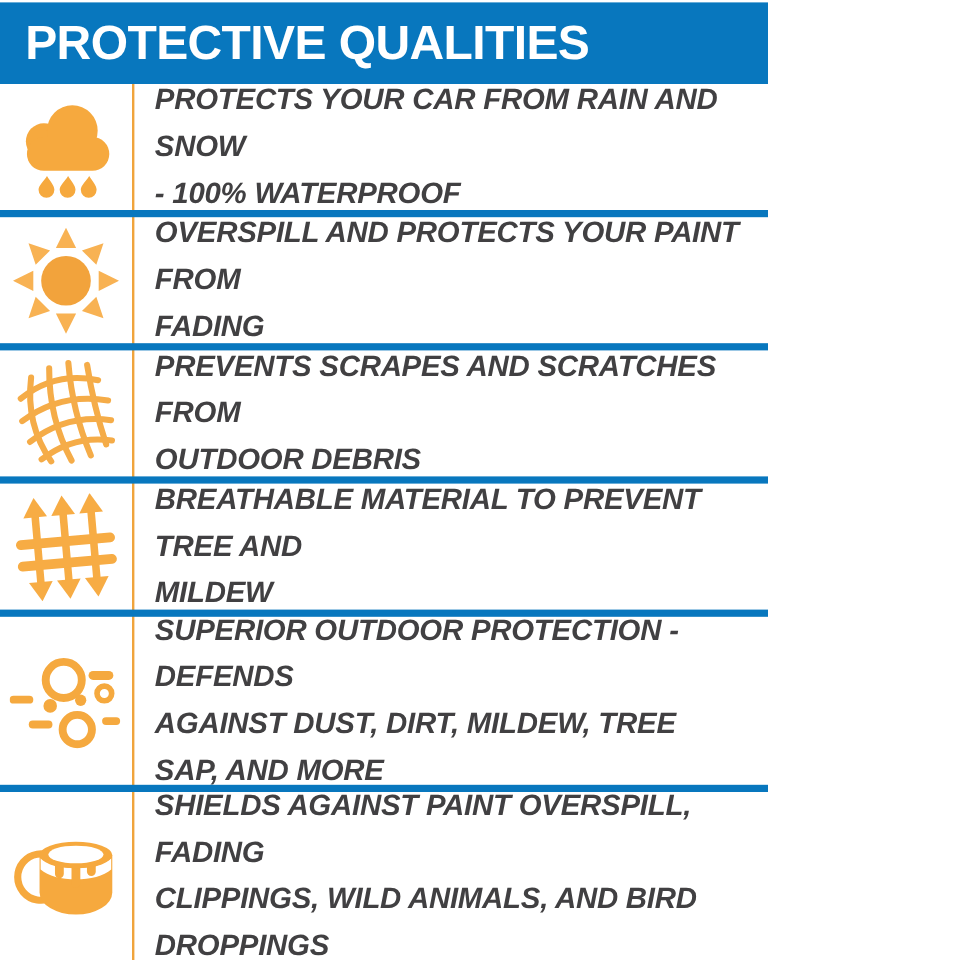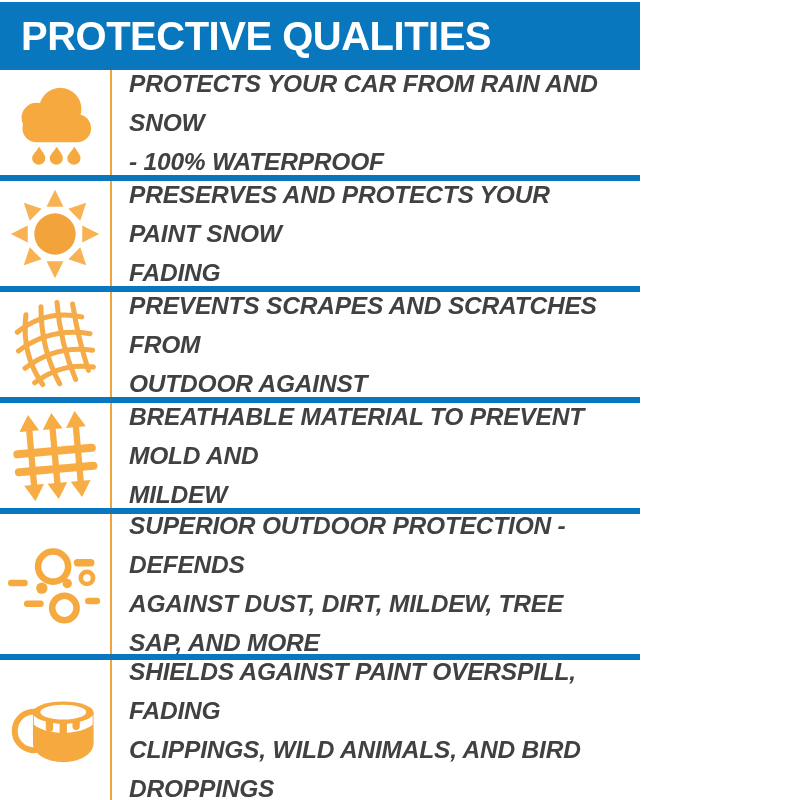--- a/index.html
+++ b/index.html
@@ -130,21 +130,21 @@
               <path d="M50,3 L59,21 L41,21 Z"></path>
               <path d="M50,97 L59,79 L41,79 Z"></path>
               <path d="M97,50 L79,59 L79,41 Z"></path>
               <path d="M3,50 L21,59 L21,41 Z"></path>
             </g>
             <circle cx="50" cy="50" r="22" fill="#F2A33C"></circle>
           </g>
         </svg>
       </div>
       <div class="text-cell">
-        <p>PRESERVES AND PROTECTS YOUR PAINT SNOW
+        <p>OVERSPILL AND PROTECTS YOUR PAINT FROM
 FADING</p>
       </div>
     </div>
     <div class="divider"></div>
 
     <div class="row">
       <div class="icon-cell">
         <svg width="92" height="92" viewBox="0 0 100 100">
           <g transform="rotate(-15 50 50)" stroke="#F5AC48" stroke-width="5.5" stroke-linecap="round" fill="none">
             <path d="M14,26 Q50,10 86,28"></path>
@@ -153,21 +153,21 @@
             <path d="M18,84 Q52,70 84,84"></path>
             <path d="M28,10 Q12,50 26,88"></path>
             <path d="M46,6 Q34,50 44,92"></path>
             <path d="M64,6 Q56,50 62,92"></path>
             <path d="M80,12 Q76,50 78,86"></path>
           </g>
         </svg>
       </div>
       <div class="text-cell">
         <p>PREVENTS SCRAPES AND SCRATCHES FROM
-OUTDOOR AGAINST</p>
+OUTDOOR DEBRIS</p>
       </div>
     </div>
     <div class="divider"></div>
 
     <div class="row">
       <div class="icon-cell">
         <svg width="90" height="90" viewBox="0 0 100 100">
           <g transform="rotate(-5 50 50)" fill="#F7AC44">
             <rect x="20.5" y="16" width="7" height="68" rx="3.5"></rect>
             <path d="M24,2 L35,20 L13,20 Z"></path>
@@ -177,21 +177,21 @@
             <path d="M50,98 L61,80 L39,80 Z"></path>
             <rect x="72.5" y="16" width="7" height="68" rx="3.5"></rect>
             <path d="M76,2 L87,20 L65,20 Z"></path>
             <path d="M76,98 L87,80 L65,80 Z"></path>
             <rect x="4" y="40" width="92" height="9" rx="4.5"></rect>
             <rect x="4" y="60" width="92" height="9" rx="4.5"></rect>
           </g>
         </svg>
       </div>
       <div class="text-cell">
-        <p>BREATHABLE MATERIAL TO PREVENT MOLD AND
+        <p>BREATHABLE MATERIAL TO PREVENT TREE AND
 MILDEW</p>
       </div>
     </div>
     <div class="divider"></div>
 
     <div class="row">
       <div class="icon-cell">
         <svg width="94" height="80" viewBox="0 0 100 85">
           <g fill="#F5A93F">
             <circle cx="48" cy="24" r="16" fill="none" stroke="#F5A93F" stroke-width="7"></circle>

